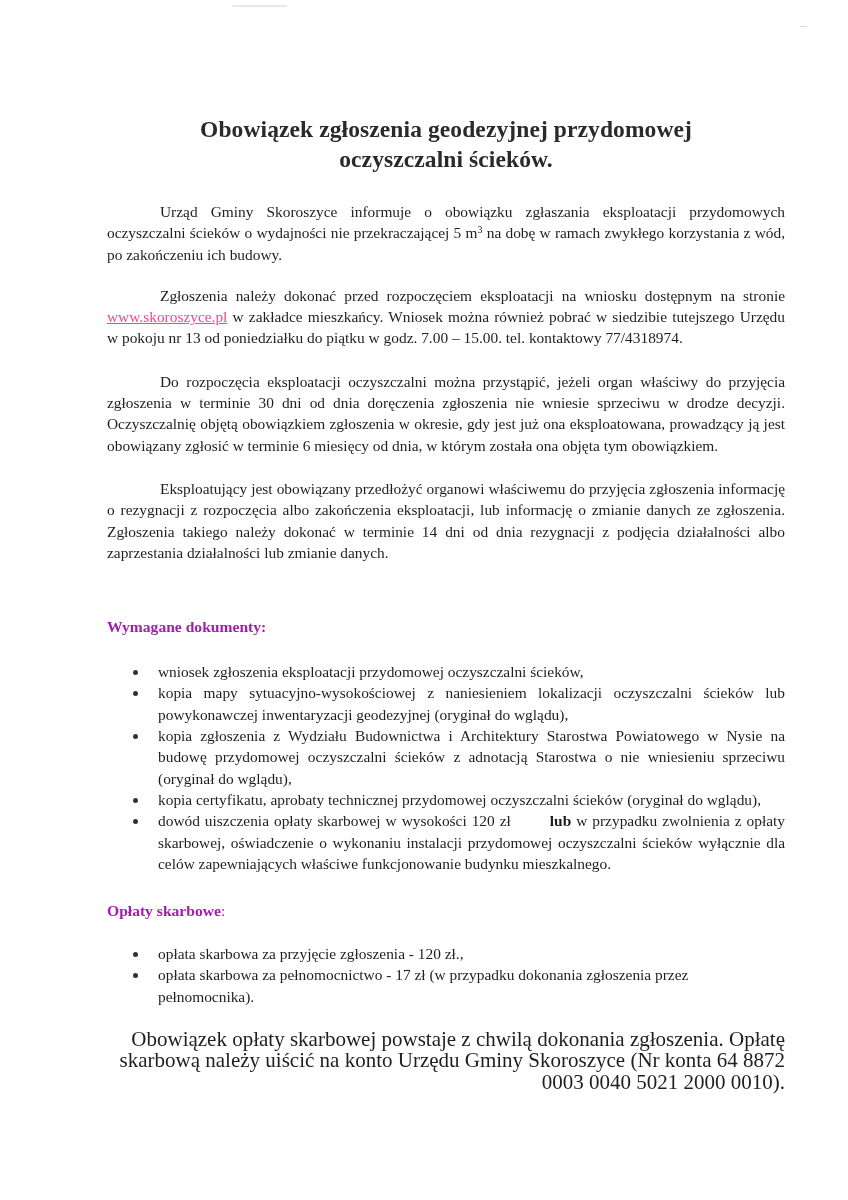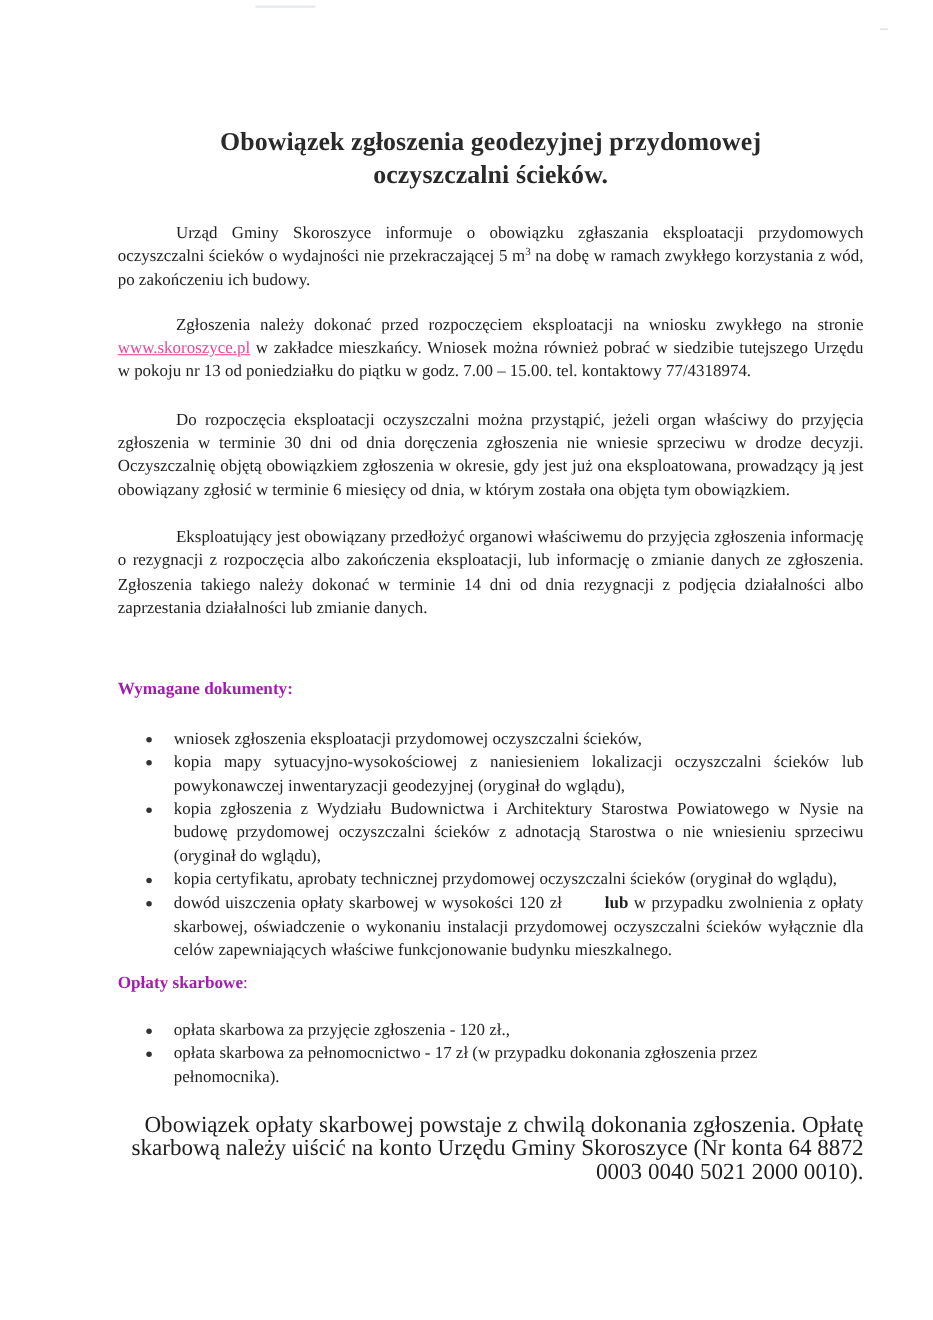--- a/index.html
+++ b/index.html
@@ -19,21 +19,21 @@
     text-indent: 53px;
   }
   .p1 { margin-top: 27px !important; }
   .p2 { margin-top: 20px !important; }
   .p3 { margin-top: 22px !important; }
   .p4 { margin-top: 22px !important; }
   sup { font-size: 10px; line-height: 0; vertical-align: 5px; }
   a.link { color: #ec4899; text-decoration: underline; }
   .heading { font-weight: bold; font-size: 15.6px; margin: 0; line-height: 21px; color: #a21caf; }
   .h-docs { margin-top: 53px; }
-  .h-fees { margin-top: 9px; }
+  .h-fees { margin-top: 26px; }
   ul.list { list-style: none; margin: 0; padding: 0; }
   ul.docs { margin-top: 24px; }
   ul.fees { margin-top: 22px; }
   ul.list li {
     position: relative; padding-left: 51px; font-size: 15.4px; line-height: 21.3px;
     text-align: justify; margin: 0;
   }
   ul.list li .bullet {
     position: absolute; left: 26px; top: 9px; width: 5px; height: 5px; border-radius: 50%; background: #333;
   }
@@ -48,21 +48,21 @@
 <div class="scan-dot"></div>
 
 <div class="page">
   <h1 class="title">
     <span>Obowiązek zgłoszenia geodezyjnej przydomowej</span><br>
     <span>oczyszczalni ścieków.</span>
   </h1>
 
   <p class="para p1"><span>Urząd Gminy Skoroszyce informuje o obowiązku zgłaszania eksploatacji przydomowych oczyszczalni ścieków o wydajności nie przekraczającej 5 m</span><sup>3</sup><span> na dobę w ramach zwykłego korzystania z wód, po zakończeniu ich budowy.</span></p>
 
-  <p class="para p2"><span>Zgłoszenia należy dokonać przed rozpoczęciem eksploatacji na wniosku zwykłego na stronie </span><a class="link">www.skoroszyce.pl</a><span> w zakładce mieszkańcy. Wniosek można również pobrać w siedzibie tutejszego Urzędu w pokoju nr 13  od poniedziałku do piątku w godz. 7.00 – 15.00. tel. kontaktowy 77/4318974.</span></p>
+  <p class="para p2"><span>Zgłoszenia należy dokonać przed rozpoczęciem eksploatacji na wniosku dostępnym na stronie </span><a class="link">www.skoroszyce.pl</a><span> w zakładce mieszkańcy. Wniosek można również pobrać w siedzibie tutejszego Urzędu w pokoju nr 13  od poniedziałku do piątku w godz. 7.00 – 15.00. tel. kontaktowy 77/4318974.</span></p>
 
   <p class="para p3">Do rozpoczęcia eksploatacji oczyszczalni można przystąpić, jeżeli organ właściwy do przyjęcia zgłoszenia w terminie 30 dni od dnia doręczenia zgłoszenia nie wniesie sprzeciwu w drodze decyzji. Oczyszczalnię objętą obowiązkiem zgłoszenia w okresie, gdy jest już ona eksploatowana, prowadzący ją jest obowiązany zgłosić w terminie 6 miesięcy od dnia, w którym została ona objęta tym obowiązkiem.</p>
 
   <p class="para p4">Eksploatujący jest obowiązany przedłożyć organowi właściwemu do przyjęcia zgłoszenia informację o rezygnacji z rozpoczęcia albo zakończenia eksploatacji, lub informację o zmianie danych ze zgłoszenia. Zgłoszenia takiego należy dokonać w terminie 14 dni  od dnia rezygnacji z podjęcia działalności albo zaprzestania działalności lub zmianie danych.</p>
 
   <h2 class="heading h-docs">Wymagane dokumenty:</h2>
 
   <ul class="list docs">
     <li><span class="bullet"></span><span>wniosek zgłoszenia eksploatacji przydomowej oczyszczalni ścieków,</span></li>
     <li><span class="bullet"></span><span>kopia mapy sytuacyjno-wysokościowej z naniesieniem lokalizacji oczyszczalni ścieków lub powykonawczej inwentaryzacji geodezyjnej (oryginał do wglądu),</span></li>

